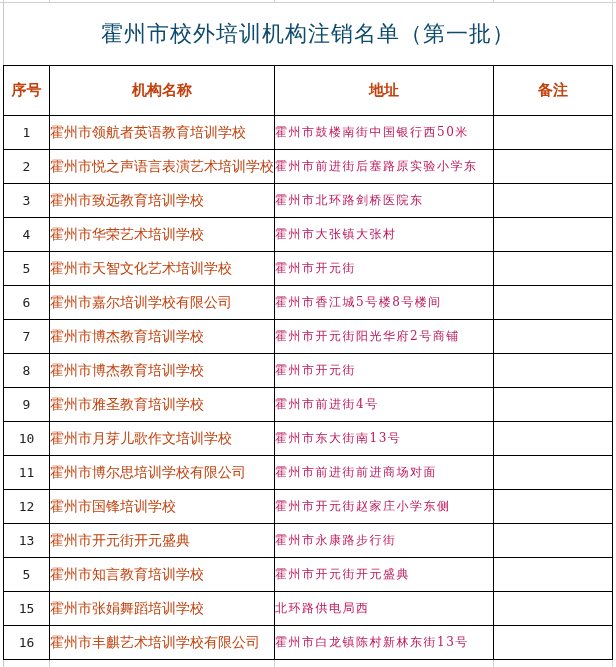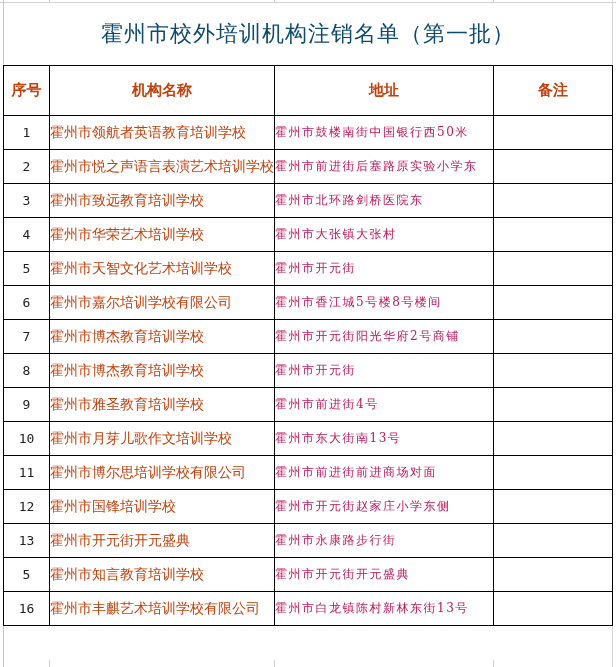--- a/index.html
+++ b/index.html
@@ -137,20 +137,26 @@
         <td class="addr">霍州市永康路步行街</td>
         <td class="note"></td>
       </tr>
       <tr>
         <td class="num">5</td>
         <td class="name">霍州市知言教育培训学校</td>
         <td class="addr">霍州市开元街开元盛典</td>
         <td class="note"></td>
       </tr>
       <tr>
+        <td class="num">15</td>
+        <td class="name">霍州市张娟舞蹈培训学校</td>
+        <td class="addr">北环路供电局西</td>
+        <td class="note"></td>
+      </tr>
+      <tr>
         <td class="num">16</td>
         <td class="name">霍州市丰麒艺术培训学校有限公司</td>
         <td class="addr">霍州市白龙镇陈村新林东街13号</td>
         <td class="note"></td>
       </tr>
     </tbody>
 </table>
 
 <div class="bottom-strip">
   <span style="left:46px"></span>

